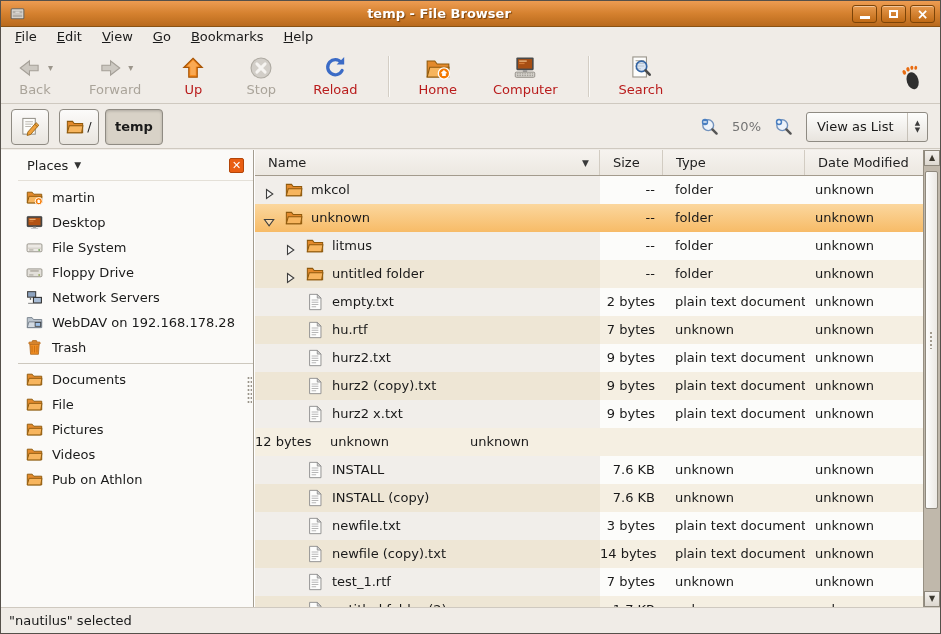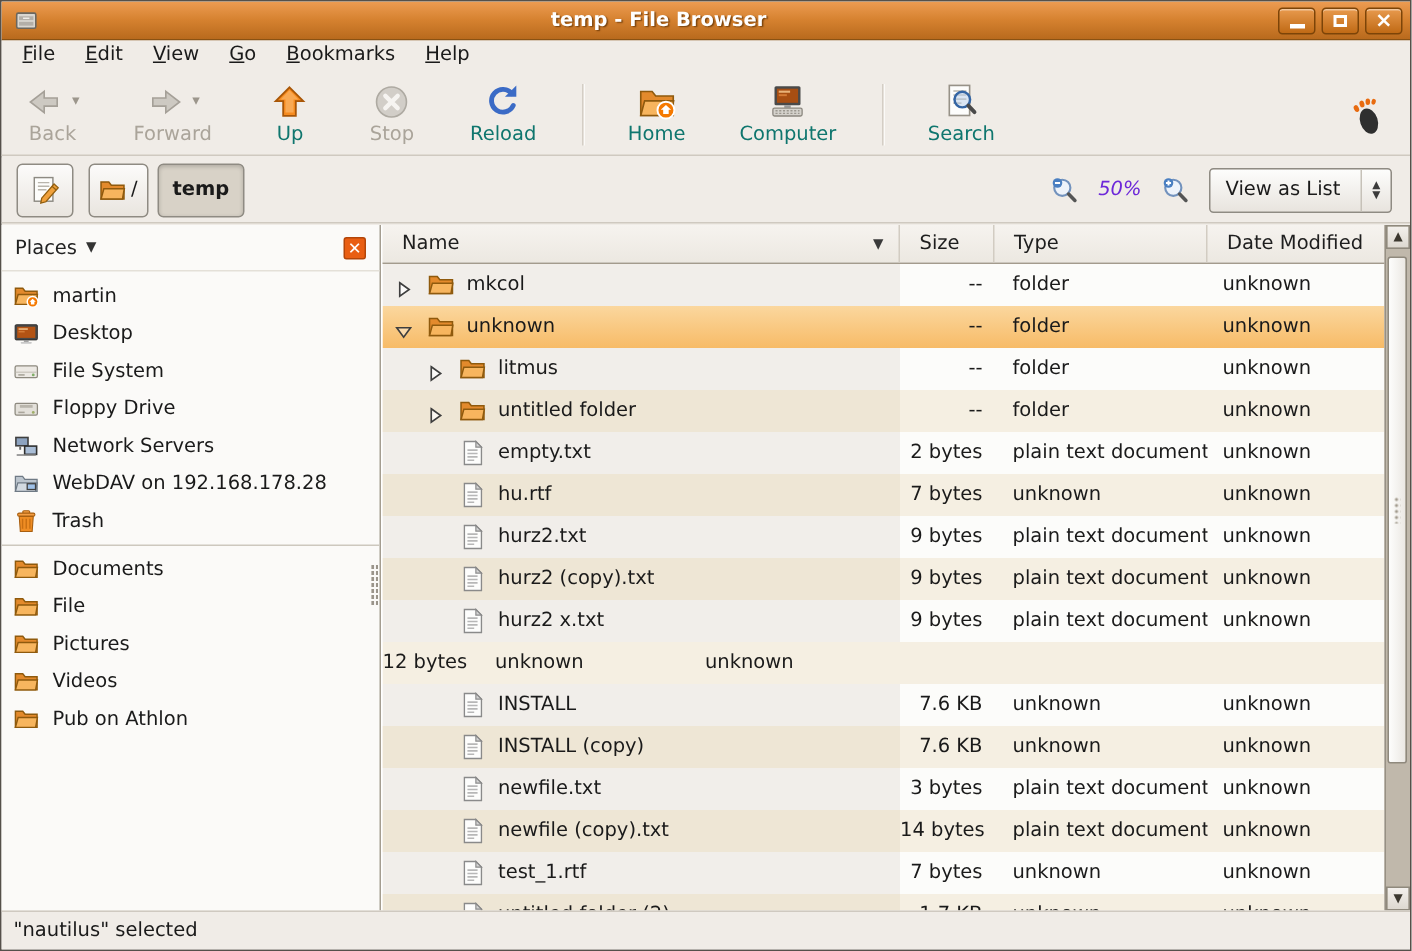--- a/index.html
+++ b/index.html
@@ -42,21 +42,21 @@
   
   .toolbar {
     position: absolute; top: 48px; left: 0; right: 0; height: 55px;
     border-bottom: 1px solid #cfc9c0; background: #f0ece7;
     display: flex; align-items: flex-start; padding: 4px 10px 0; gap: 24px;
   }
   .tb-btn { display: flex; flex-direction: column; align-items: center; padding: 1px 6px; min-width: 44px; }
   .tb-iconrow { position: relative; height: 27px; display: flex; align-items: center; }
   .tb-iconrow .ic { width: 26px; height: 26px; display: block; }
   .tb-dd { font-size: 10px; color: #9c968c; margin-left: 5px; }
-  .tb-label { margin-top: 1px; font-size: 13px; color: #0f766e; }
+  .tb-label { margin-top: 1px; font-size: 13px; color: #b91c1c; }
   .tb-btn.disabled .tb-label { color: #aaa49a; }
   .tb-sep { width: 1px; align-self: stretch; margin: 3px 0 6px; background: #d4cec5; box-shadow: 1px 0 0 #fbfaf8; }
   .tb-logo { margin-left: auto; margin-right: 6px; width: 26px; height: 30px; align-self: center; }
 
   
   .locationbar {
     position: absolute; top: 104px; left: 0; right: 0; height: 44px;
     border-bottom: 1px solid #cfc9c0; background: #f0ece7;
     display: flex; align-items: center; padding: 0 10px;
   }
@@ -66,36 +66,36 @@
     display: flex; align-items: center; justify-content: center; gap: 3px;
   }
   .lb-edit { width: 38px; margin-left: 0; }
   .lb-root { width: 40px; margin-left: 10px; }
   .lb-path { min-width: 46px; margin-left: 6px; font-weight: bold;
     background: #d8d2c7; box-shadow: inset 0 1px 3px rgba(0,0,0,0.2); padding: 0 9px; }
   .lb-btn .ic { width: 21px; height: 21px; }
   .lb-root .ic { width: 18px; height: 18px; }
   .lb-right { margin-left: auto; display: flex; align-items: center; gap: 13px; }
   .zoom-btn { width: 19px; height: 19px; }
-  .zoom-level { font-size: 13px; color: #6d28d9; font-style: italic; }
+  .zoom-level { font-size: 13px; color: #737373; }
   .view-combo {
     width: 122px; height: 30px; border: 1px solid #8f8b83; border-radius: 3px;
     background: linear-gradient(#fdfdfc, #e8e4de);
     display: flex; align-items: center; margin-right: 2px;
   }
   .view-combo-label { flex: 1; padding-left: 10px; }
   .combo-arrows {
     width: 20px; align-self: stretch; border-left: 1px solid #c6c1b8;
     display: flex; flex-direction: column; align-items: center; justify-content: center;
     font-size: 7px; line-height: 7px; color: #3b3b3b;
   }
 
   
   .main { position: absolute; top: 149px; left: 0; right: 0; bottom: 26px; background: #fff; }
-  .sidebar { position: absolute; top: 0; bottom: 0; left: 0; width: 253px; background: #fbfaf8; border-right: 1px solid #a49d90; }
+  .sidebar { position: absolute; top: 0; bottom: 0; left: 0; width: 253px; background: #fbfaf8; border-right: 1px solid #a49d90; padding-left: 17px; }
   .sb-header { height: 31px; display: flex; align-items: center; padding: 0 9px; border-bottom: 1px solid #e4e0d8; }
   .sb-header-label { font-size: 13px; color: #222; }
   .sb-header-arrow { font-size: 9px; margin-left: 6px; color: #333; }
   .sb-close {
     margin-left: auto; width: 15px; height: 15px; background: #e95e12; border-radius: 2px;
     color: #fff; font-size: 11px; font-weight: bold; line-height: 14px; text-align: center;
     border: 1px solid #b34508;
   }
   .sb-items { padding-top: 4px; }
   .sb-item { height: 25px; display: flex; align-items: center; padding-left: 8px; }

